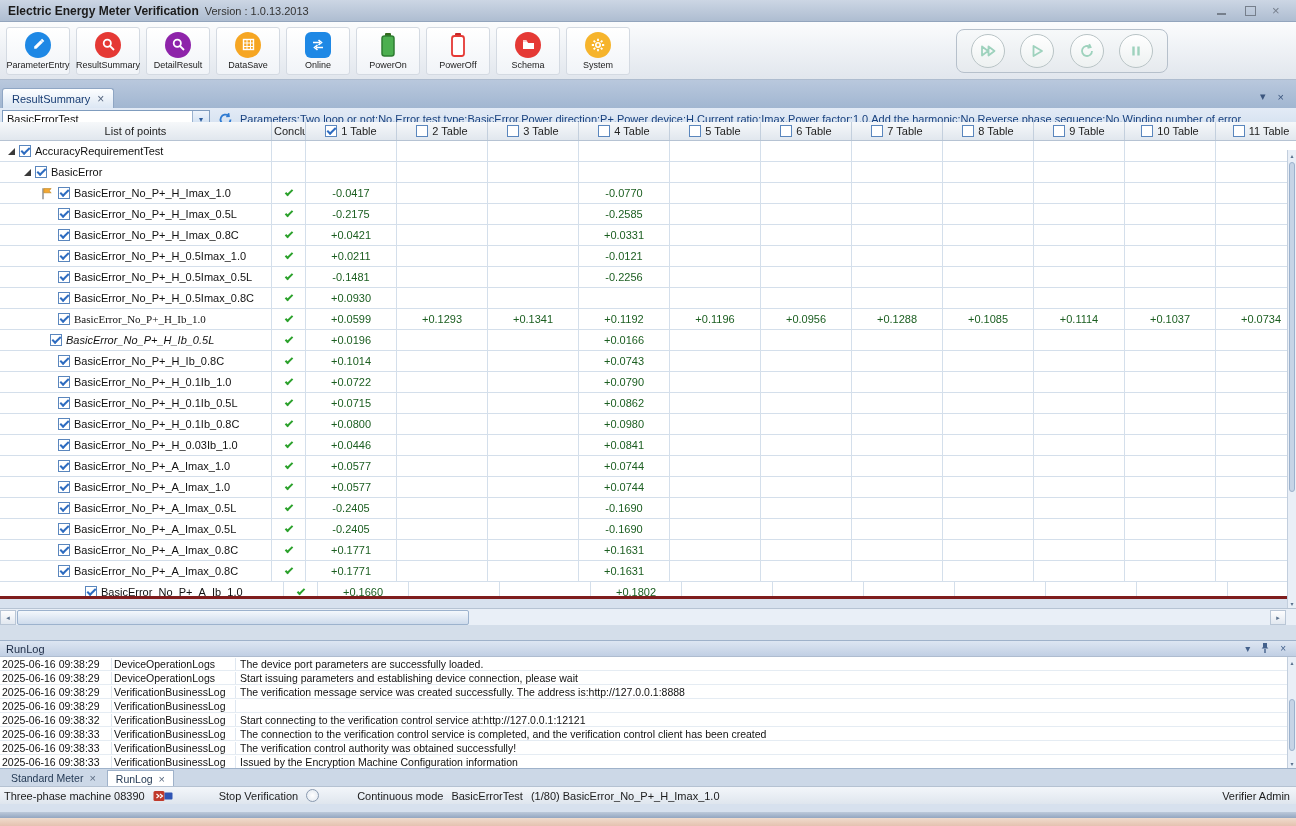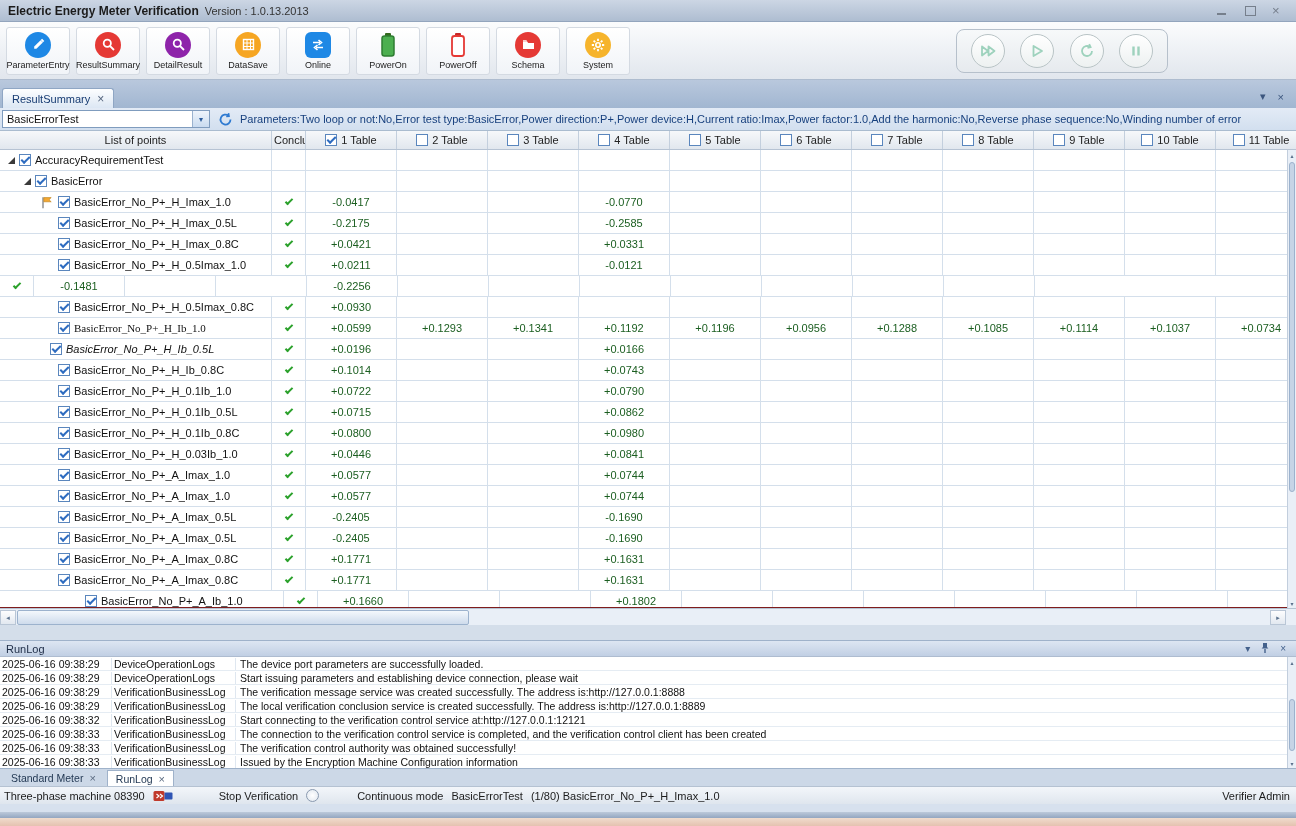--- a/index.html
+++ b/index.html
@@ -34,21 +34,21 @@
 
 
 #filterbar{top:108px;height:23px;background:linear-gradient(#e3ebf6,#d2dfef);border-bottom:1px solid #aabccf;display:flex;align-items:center;padding:2px 0 2px 2px;gap:7px}
 .combo{width:208px;height:18px;background:#fff;border:1px solid #7f9cbe;display:flex;align-items:center;flex:0 0 auto}
 .cval{flex:1;font-size:11px;padding-left:4px;color:#111;white-space:nowrap;overflow:hidden}
 .carrow{width:17px;height:100%;background:linear-gradient(#eef4fb,#c9dbf0);border-left:1px solid #9ab2cf;display:flex;align-items:center;justify-content:center;font-size:8px;color:#2c5c9c;cursor:pointer}
 .refwrap{width:16px;height:16px;flex:0 0 auto;display:flex;align-items:center;justify-content:center;cursor:pointer}
 .params{font-size:11px;color:#17407e;white-space:nowrap;overflow:hidden;flex:1}
 
 
-#grid{top:131px;height:477px;background:#fff;overflow:hidden;border-bottom:1px solid #7f1d1d}
+#grid{top:122px;height:477px;background:#fff;overflow:hidden;border-bottom:3px solid #7f1d1d}
 #ghead{height:19px;width:1307px;display:flex;background:linear-gradient(#f6f8fa,#e1e7ee);border-bottom:1px solid #b6c3d3;font-size:11px;color:#222}
 .hcell{border-right:1px solid #c3cfdd;display:flex;align-items:center;justify-content:center;overflow:hidden;flex:0 0 auto;gap:4px}
 .hc-tree{width:272px}
 .hc-conc{width:34px;justify-content:flex-start;padding-left:2px}
 .tcol{width:91px}
 #grows{width:1307px}
 .grow{display:flex;height:21px;border-bottom:1px solid #d4dfeb;font-size:11px}
 .cell{border-right:1px solid #d4dfeb;display:flex;align-items:center;flex:0 0 auto;overflow:hidden}
 .cell.tree{width:272px;gap:4px}
 .cell.conc{width:34px;justify-content:center}
@@ -419,20 +419,25 @@
         <div class="cell val">-0.0121</div>
         <div class="cell val"></div>
         <div class="cell val"></div>
         <div class="cell val"></div>
         <div class="cell val"></div>
         <div class="cell val"></div>
         <div class="cell val"></div>
         <div class="cell val"></div>
       </div>
       <div class="grow">
+        <div class="cell tree" style="padding-left: 40px;">
+          <span class="slot"></span>
+          <span class="cb on"></span>
+          <span class="lbl">BasicError_No_P+_H_0.5Imax_0.5L</span>
+        </div>
         <div class="cell conc">
           <span class="okcheck"></span>
         </div>
         <div class="cell val">-0.1481</div>
         <div class="cell val"></div>
         <div class="cell val"></div>
         <div class="cell val">-0.2256</div>
         <div class="cell val"></div>
         <div class="cell val"></div>
         <div class="cell val"></div>
@@ -798,21 +803,20 @@
         <div class="lmsg">Start issuing parameters and establishing device connection, please wait</div>
       </div>
       <div class="lrow">
         <div class="ltime">2025-06-16 09:38:29</div>
         <div class="lsrc">VerificationBusinessLog</div>
         <div class="lmsg">The verification message service was created successfully. The address is:http://127.0.0.1:8888</div>
       </div>
       <div class="lrow">
         <div class="ltime">2025-06-16 09:38:29</div>
         <div class="lsrc">VerificationBusinessLog</div>
-        <div class="lmsg">The local verification conclusion service is created successfully. The address is:http://127.0.0.1:8889</div>
       </div>
       <div class="lrow">
         <div class="ltime">2025-06-16 09:38:32</div>
         <div class="lsrc">VerificationBusinessLog</div>
         <div class="lmsg">Start connecting to the verification control service at:http://127.0.0.1:12121</div>
       </div>
       <div class="lrow">
         <div class="ltime">2025-06-16 09:38:33</div>
         <div class="lsrc">VerificationBusinessLog</div>
         <div class="lmsg">The connection to the verification control service is completed, and the verification control client has been created</div>

